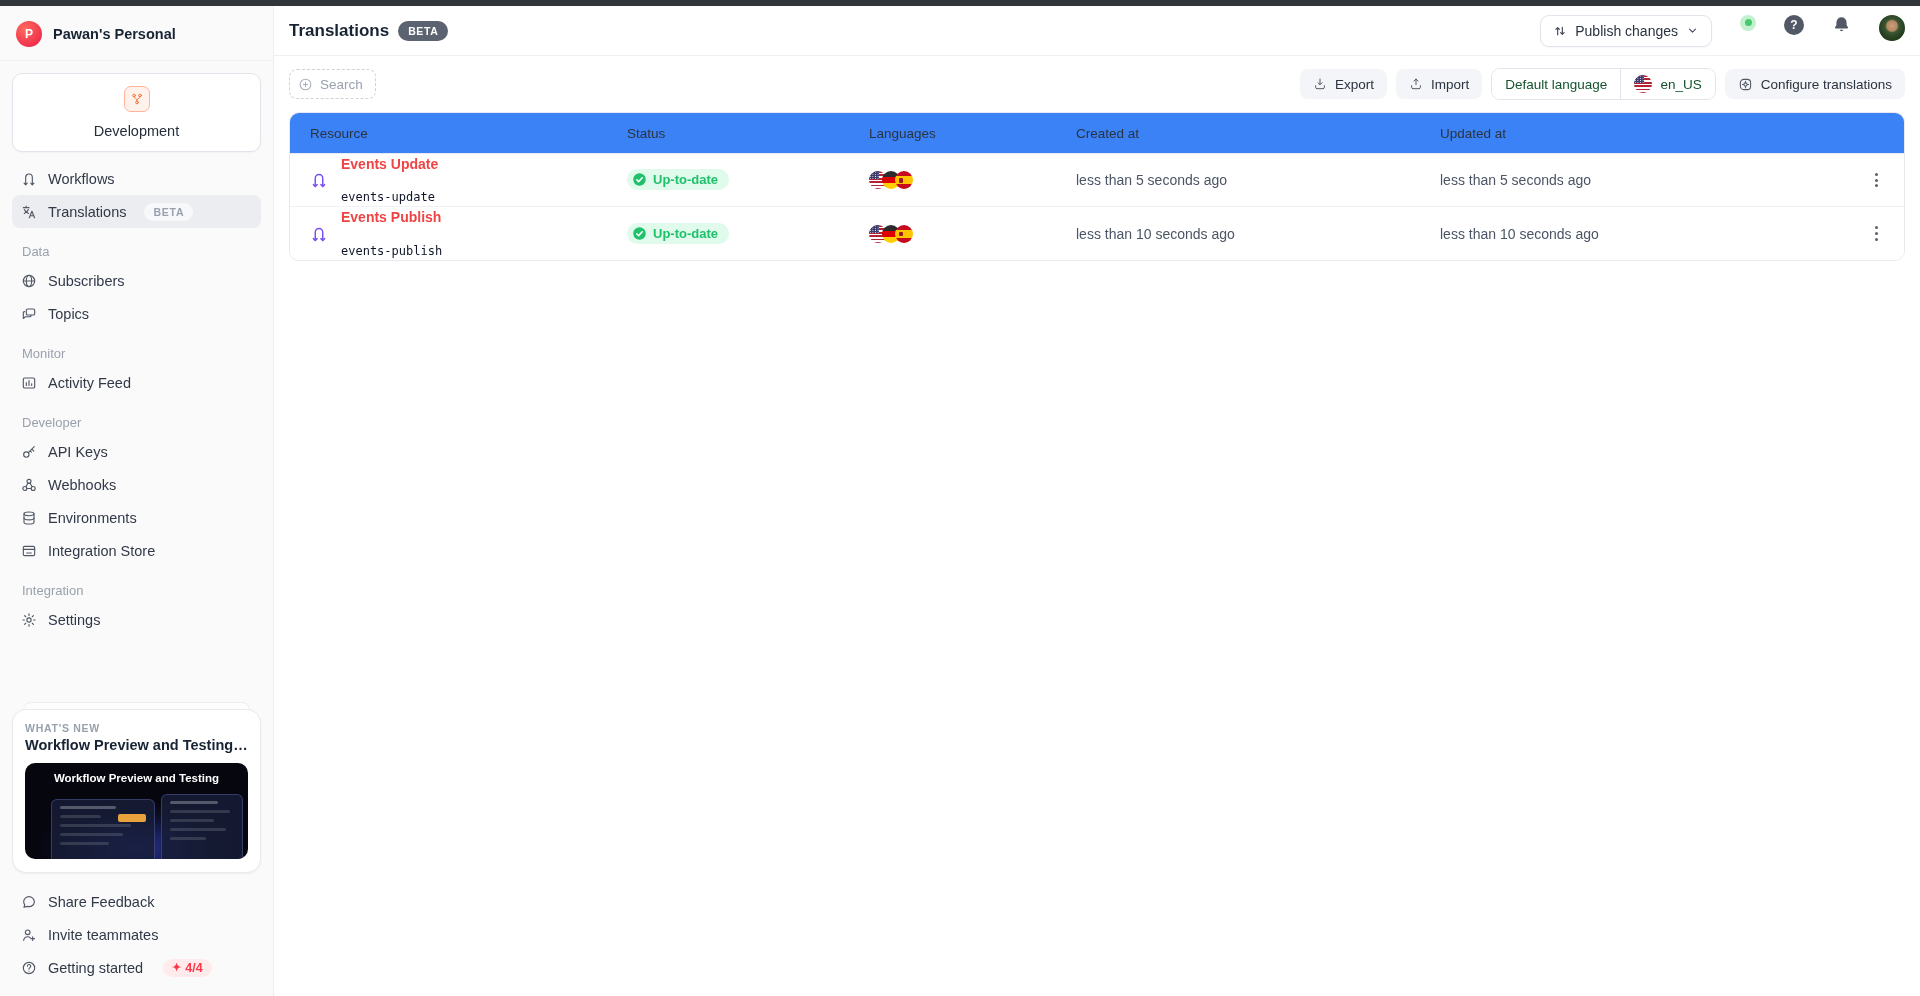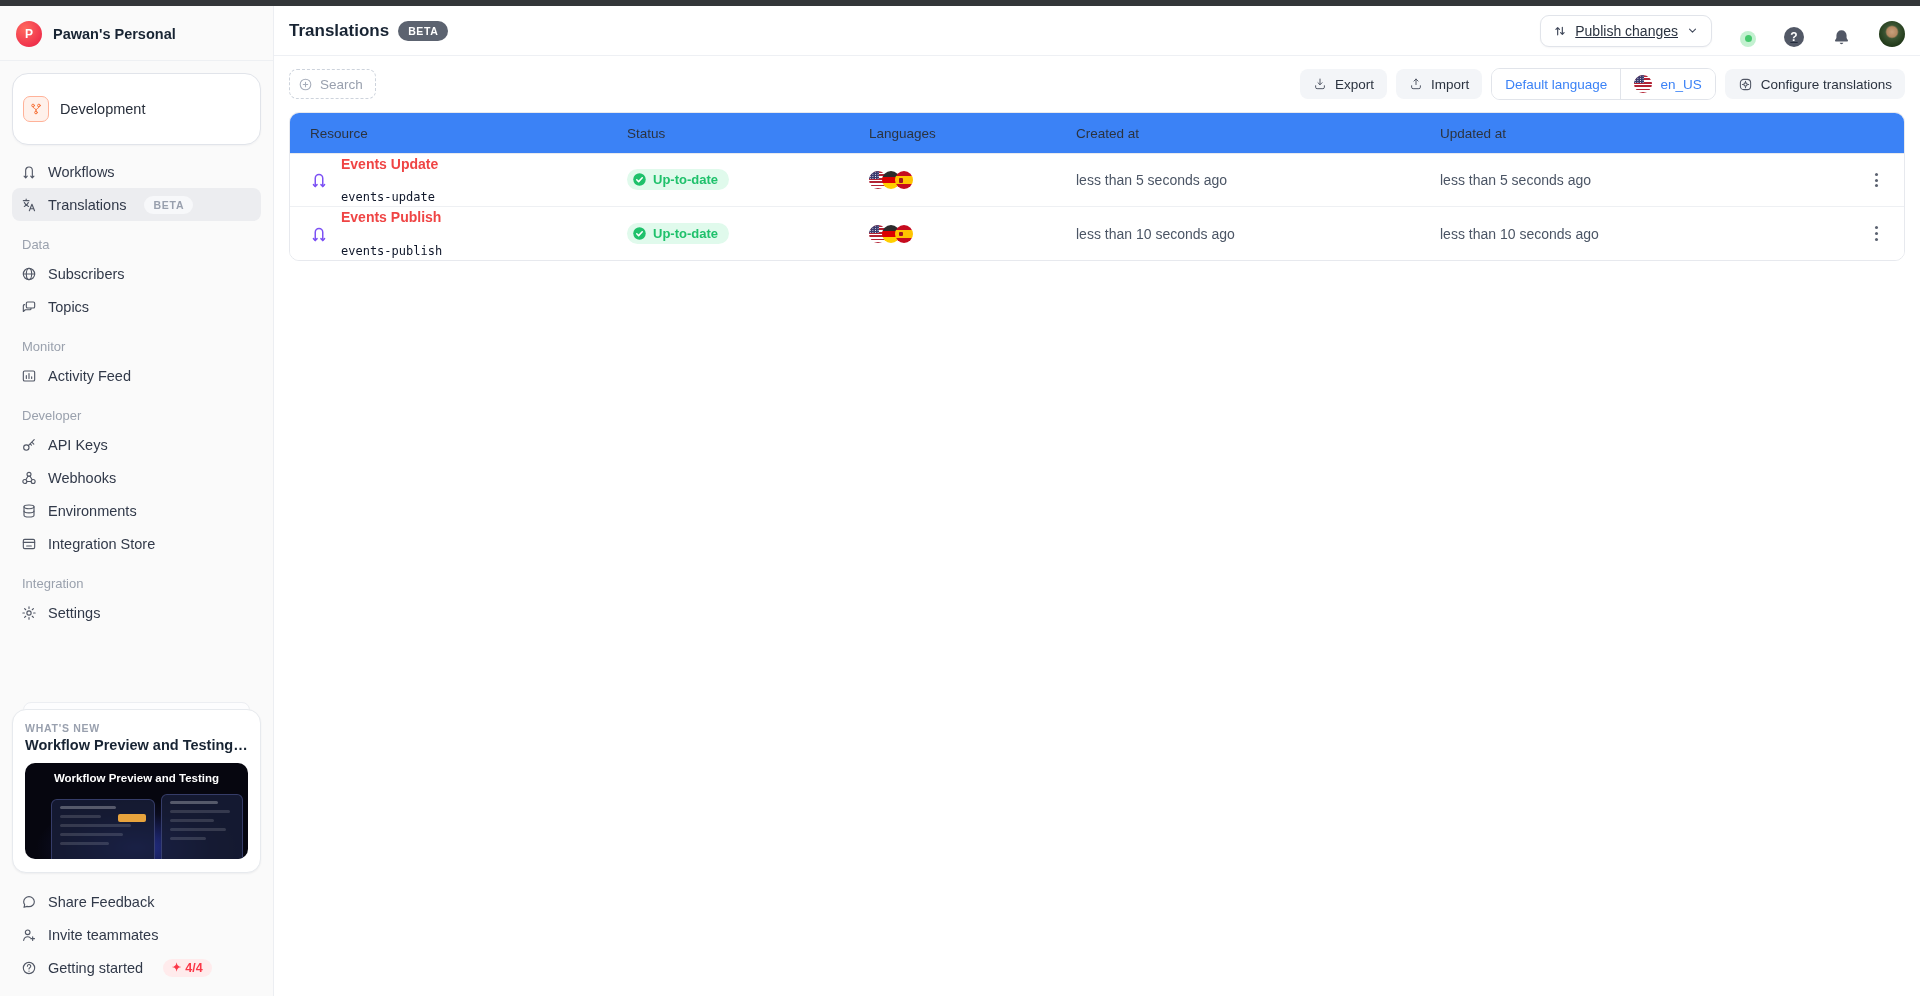--- a/index.html
+++ b/index.html
@@ -19,23 +19,24 @@
   }
   .org-row { display:flex; align-items:center; gap:11px; padding:15px 16px 13px; border-bottom:1px solid #eef0f3; cursor:pointer; }
   .org-avatar {
     width:26px; height:26px; border-radius:50%; color:#fff; font-size:12px; font-weight:700;
     background: radial-gradient(circle at 35% 30%, #ff6a5e 0%, #f0334c 70%, #e01f44 100%);
     display:grid; place-items:center; flex:0 0 auto;
   }
   .org-name { font-size:14.5px; font-weight:700; color:#182433; }
 
   .env-select {
-    margin:12px 12px 6px; background:#fff; border:1px solid #e1e4ea; border-radius:16px;
-    padding:22px 10px; display:flex; align-items:center; gap:11px; cursor:pointer;
+    margin:12px 12px 6px; background:#fff; border:1px solid #e1e4ea; border-radius:10px;
+    padding:12px 10px; display:flex; align-items:center; gap:11px; cursor:pointer;
     box-shadow:0 1px 2px rgba(16,24,40,.04);
+    flex-direction:column;
   }
   .env-icon {
     width:26px; height:26px; border-radius:7px; background:#fff1eb; border:1px solid #ffb299;
     color:#f6723a; display:grid; place-items:center;
   }
   .env-label { font-size:14.5px; font-weight:500; color:#272e3a; }
 
   .nav { padding:4px 12px 0; }
   .nav-item {
     height:33px; border-radius:8px; display:flex; align-items:center; gap:11px;
@@ -84,21 +85,21 @@
   .gs-badge .spark { font-size:11px; line-height:1; }
 
   
   .main { flex:1; min-width:0; display:flex; flex-direction:column; background:#fff; }
   .page-header { height:50px; display:flex; align-items:center; padding:0 15px; border-bottom:1px solid #eef0f4; }
   .page-title { font-size:17px; font-weight:700; color:#182433; }
   .header-beta {
     margin-left:9px; background:#5c6370; color:#fff; font-size:10.5px; font-weight:700;
     letter-spacing:.06em; padding:4px 10px; border-radius:999px;
   }
-  .header-right { margin-left:auto; display:flex; align-items:flex-end; gap:28px;text-decoration:underline; }
+  .header-right { margin-left:auto; display:flex; align-items:flex-start; gap:28px; }
   .publish-btn {
     display:flex; align-items:center; gap:8px; height:32px; padding:0 12px;
     background:#fff; border:1px solid #e1e4ea; border-radius:9px; cursor:pointer;
     font-size:14px; font-weight:500; color:#2b3340; box-shadow:0 1px 2px rgba(16,24,40,.04);
     font-family:inherit;
   }
   .publish-btn .ic { color:#40485a; display:grid; place-items:center; }
   .status-dot { width:16px; height:16px; border-radius:50%; background:#c3f1d0; position:relative; cursor:pointer; }
   .status-dot::after { content:""; position:absolute; inset:4.5px; border-radius:50%; background:#45c96d; }
   .help-btn {
@@ -119,21 +120,21 @@
     font-size:13.5px; color:#99a0ae; font-family:inherit;
   }
   .toolbar-right { margin-left:auto; display:flex; align-items:center; gap:9px; }
   .gray-btn {
     display:flex; align-items:center; gap:8px; height:30px; padding:0 13px;
     background:#f3f5f8; border:none; border-radius:8px; cursor:pointer;
     font-size:13.5px; font-weight:500; color:#2b3340; font-family:inherit;
   }
   .gray-btn .ic { color:#525866; display:grid; place-items:center; }
   .lang-group { display:flex; align-items:stretch; border:1px solid #e1e4ea; border-radius:9px; overflow:hidden; height:32px; background:#fff; }
-  .lang-seg { display:flex; align-items:center; gap:8px; padding:0 13px; font-size:13.5px; font-weight:500; color:#3b82f6; cursor:pointer; background:#fff; border:none; font-family:inherit; }
+  .lang-seg { display:flex; align-items:center; gap:8px; padding:0 13px; font-size:13.5px; font-weight:500; color:#14532d; cursor:pointer; background:#fff; border:none; font-family:inherit; }
   .lang-seg.left { border-right:1px solid #e1e4ea; }
 
   .flag { width:18px; height:18px; border-radius:50%; position:relative; overflow:hidden; flex:0 0 auto; }
   .flag-us { background:repeating-linear-gradient(180deg,#b22234 0 1.7px,#fff 1.7px 3.4px); }
   .flag-us::after {
     content:""; position:absolute; top:0; left:0; width:10px; height:8px; background:#3c3b6e;
     background-image:radial-gradient(circle, rgba(255,255,255,.95) .55px, transparent .7px);
     background-size:2.6px 2.2px;
   }
   .flag-de { background:linear-gradient(180deg,#2b2b2b 0 34%,#dd0000 34% 67%,#ffce00 67%); }

